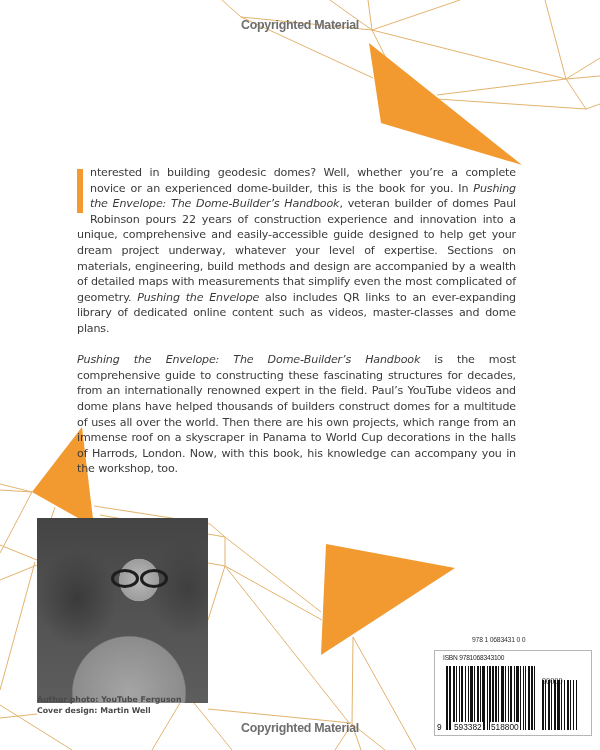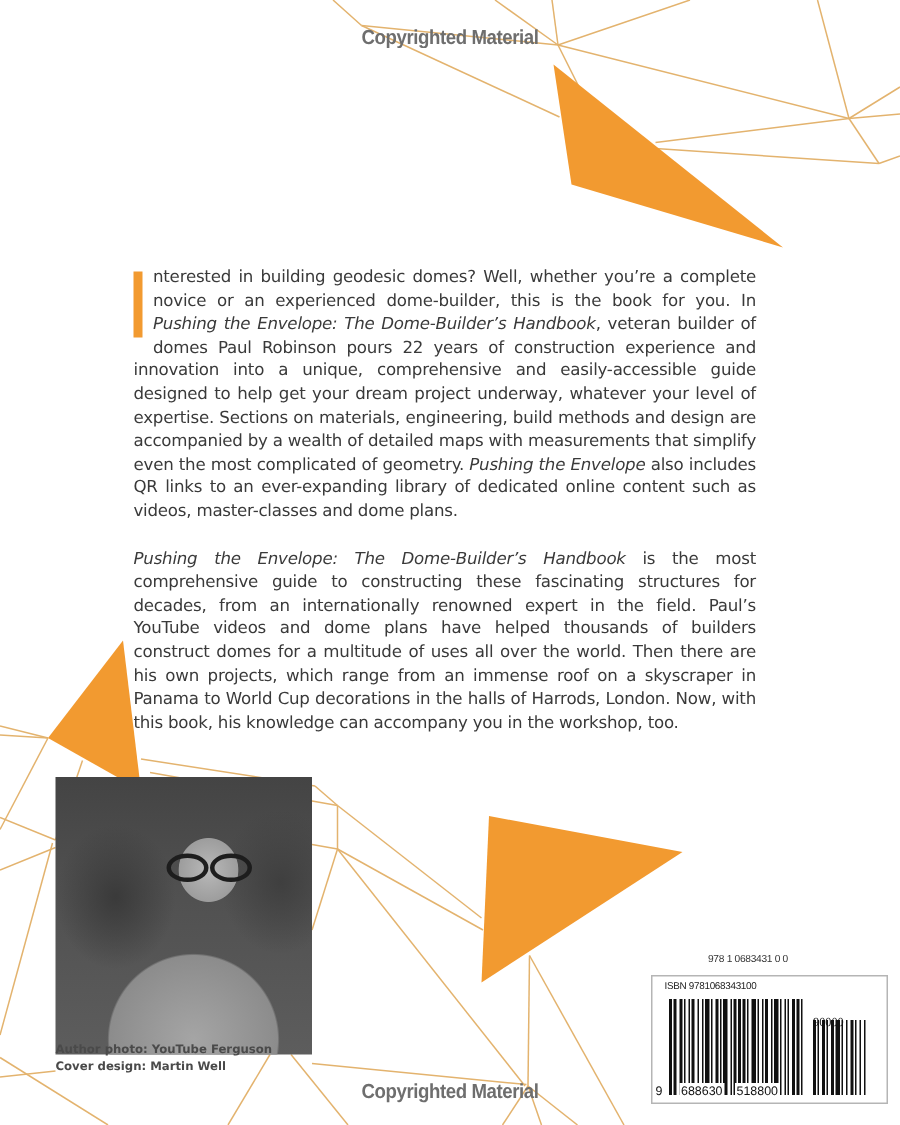--- a/index.html
+++ b/index.html
@@ -15,21 +15,21 @@
     font-size: 13.5px; color: #6e6e6e; letter-spacing: -0.3px;
     transform: scaleX(0.92);
   }
   #wm-top { top: 17px; }
   #wm-bottom { top: 720px; }
   .blurb {
     position: absolute; left: 73px; width: 447px; top: 161px;
     font-size: 11.1px; line-height: 15.6px; color: #3a3a3a;
     text-align: justify; letter-spacing: -0.15px;
   }
-  .blurb p { margin: 16px; }
+  .blurb p { margin: 4px; }
   .blurb p + p { margin-top: 15.6px; }
   .blurb em { font-style: italic; }
   .dropcap {
     float: left; width: 6px; height: 44px; background: #f29a30;
     margin: 4px 7px 0 0;
   }
   .photo {
     position: absolute; left: 37px; top: 518px; width: 171px; height: 185px;
     background:
       radial-gradient(ellipse 28px 30px at 102px 62px, #b9b9b9 0%, #9d9d9d 70%, transparent 72%),
@@ -193,17 +193,17 @@
     <span style="width:1.5px;margin-right:1.5px"></span>
       <span style="width:2.5px;margin-right:1px"></span>
     <span style="width:1px;margin-right:2px"></span>
       <span style="width:1.5px;margin-right:1.5px"></span>
     <span style="width:2px;margin-right:1px"></span>
       <span style="width:1px;margin-right:2px"></span>
     <span style="width:1.5px;margin-right:1.5px"></span>
       <span style="width:1px;margin-right:0"></span>
   </div>
   <div class="bar-digits" style="left:2px; top:71px;">9</div>
-  <div class="bar-digits" style="left:18px; top:71px; padding:0 1px;">688630</div>
+  <div class="bar-digits" style="left:18px; top:71px; padding:0 1px;">593382</div>
   <div class="bar-digits" style="left:55px; top:71px; padding:0 1px;">518800</div>
 </div>
 
 <div id="wm-bottom" class="watermark">Copyrighted Material</div>
 
 </body></html>

